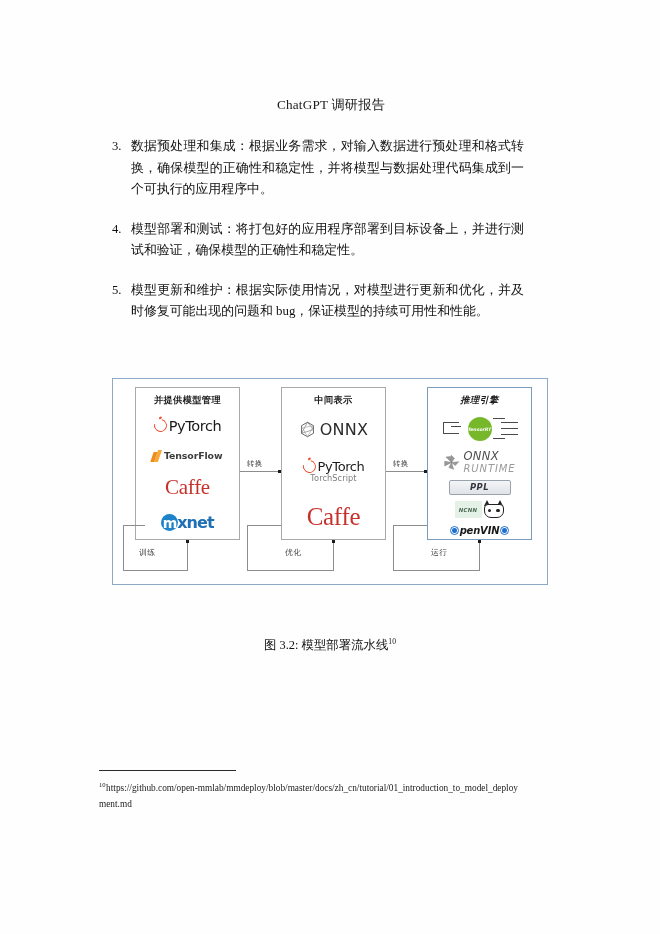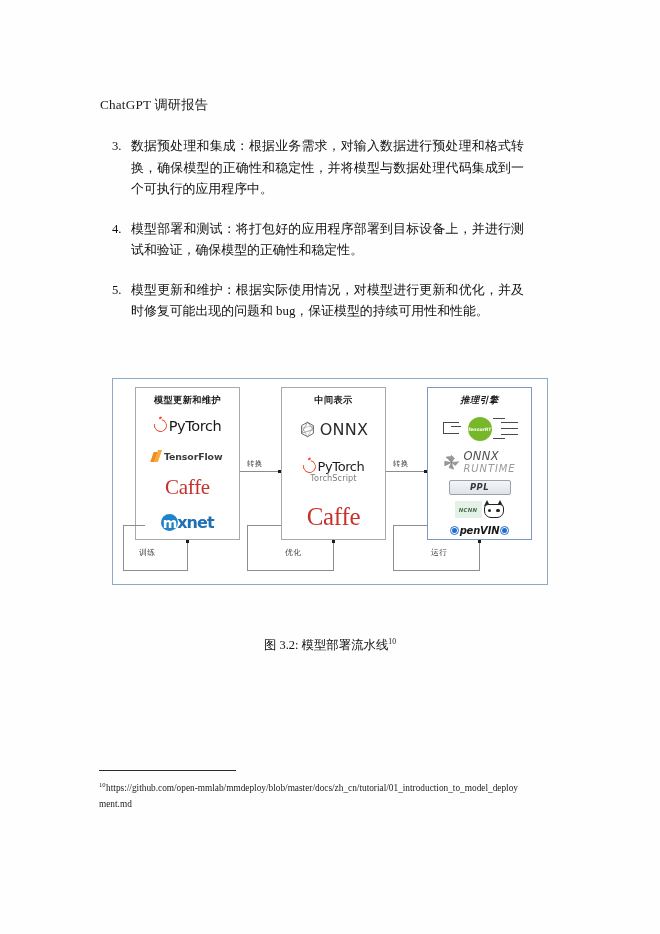--- a/index.html
+++ b/index.html
@@ -22,21 +22,21 @@
     inset: 0;
     background: #fefefe;
   }
 
   
   .running-header {
     position: absolute;
     top: 96px;
     left: 100px;
     right: 98px;
-    text-align: left;
+    text-align: center;
     font-size: 13.2px;
     letter-spacing: .2px;
     color: #1b1b1b;
   }
 
   
   .list-block {
     position: absolute;
     top: 136px;
     left: 112px;
@@ -145,21 +145,21 @@
     font-family: "DejaVu Sans", sans-serif;
     font-size: 8.2px;
     color: #7d7d7d;
     letter-spacing: .1px;
     margin-top: -1px;
   }
 
   
   .tensorflow {
     display: flex;
-    align-items: flex-end;
+    align-items: center;
     gap: 2.5px;
   }
   .tf-mark {
     width: 9px; height: 12px;
     position: relative;
   }
   .tf-mark i {
     position: absolute;
     display: block;
     background: #f5a02a;
@@ -494,21 +494,21 @@
       <div class="list-marker">5.</div>
       <div class="list-text">模型更新和维护：根据实际使用情况，对模型进行更新和优化，并及时修复可能出现的问题和 bug，保证模型的持续可用性和性能。</div>
     </div>
 
   </div>
 
   <div class="figure-wrap">
     <div class="diagram-frame">
 
       <div class="stage-col left">
-        <div class="stage-title">模型更新和维护</div>
+        <div class="stage-title">并提供模型管理</div>
 
         <div class="logo-row">
           <div class="pytorch">
             <span class="flame"></span>
             <span class="wordmark">PyTorch</span>
           </div>
         </div>
 
         <div class="logo-row">
           <div class="tensorflow">

